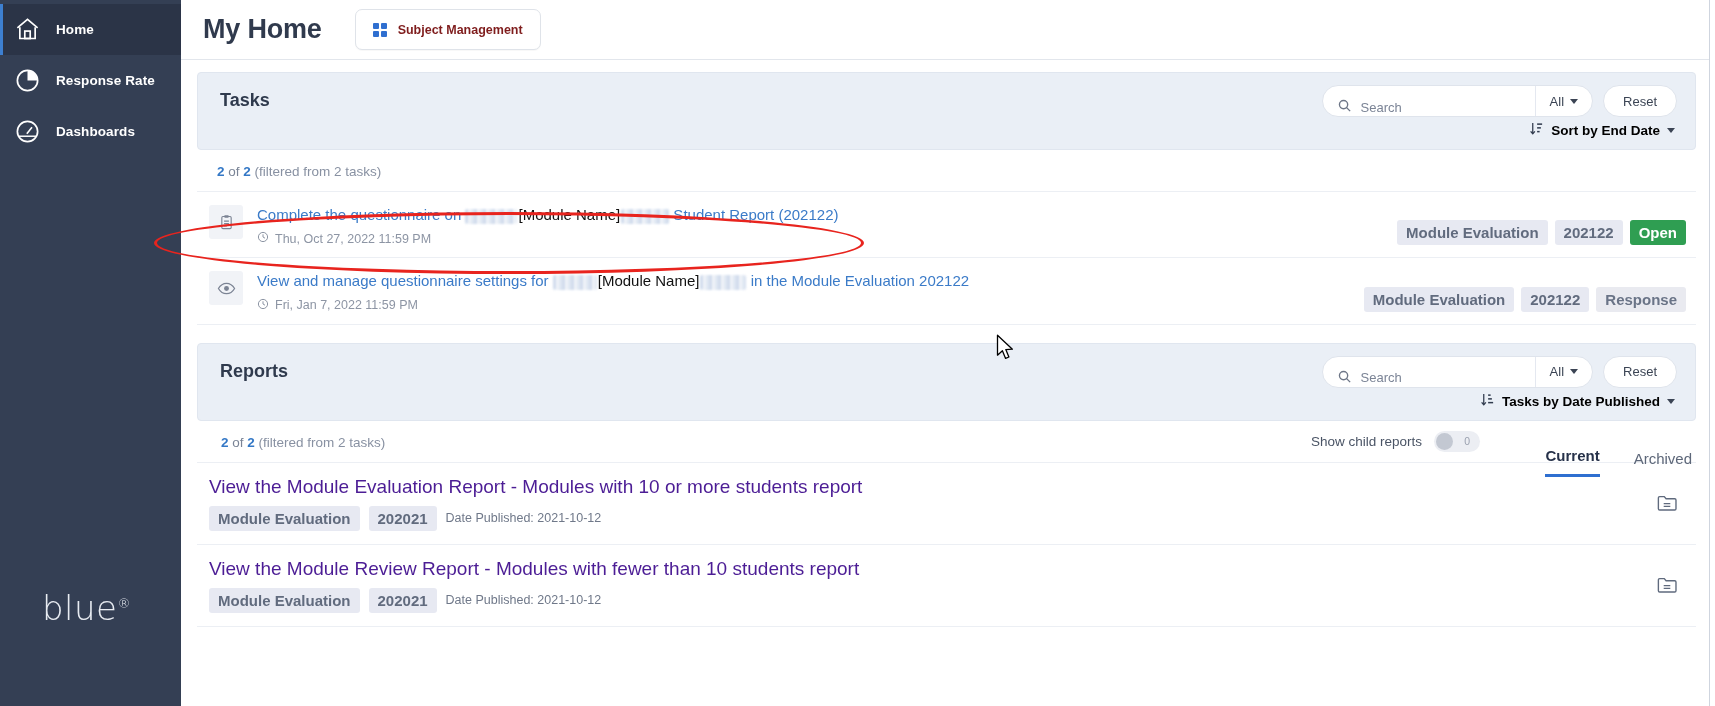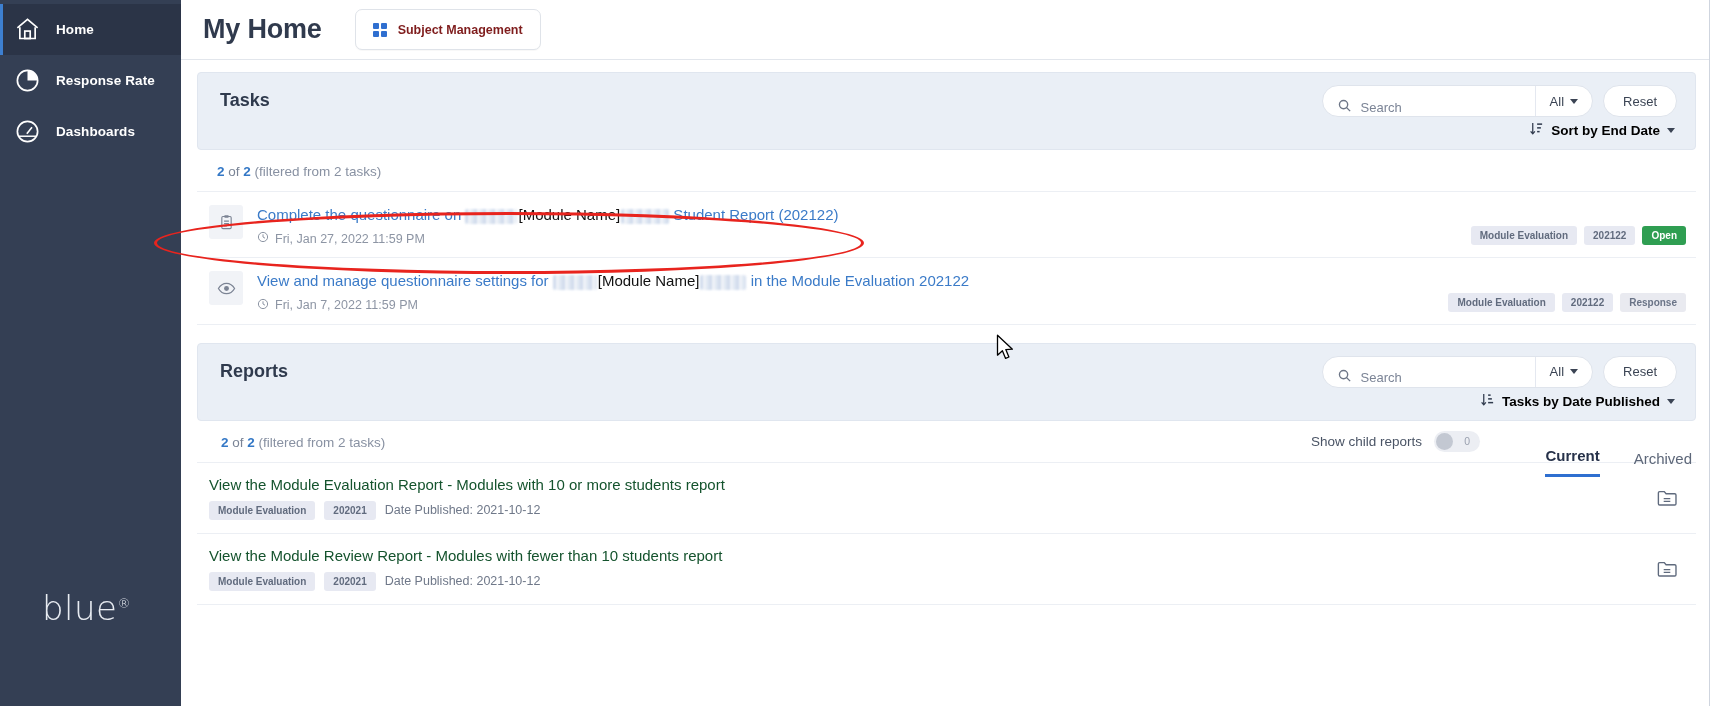--- a/index.html
+++ b/index.html
@@ -138,21 +138,20 @@
     display: flex;
     align-items: stretch;
     background: #fff;
     border: 1px solid #dfe4ec;
     border-radius: 19px;
     height: 32px;
     overflow: hidden;
   }
   .search-box {
     display: flex;
-    align-items: center;
     gap: 9px;
     padding: 12px 12px 0 14px;
     width: 212px;
   }
   .search-box input {
     border: 0; outline: 0;
     font-size: 13px;
     color: #5a6372;
     font-family: "Liberation Sans", sans-serif;
     width: 100%;
@@ -278,21 +277,21 @@
     display: flex;
     align-items: center;
     gap: 7px;
     align-self: flex-end;
     padding: 0 6px 1px 0;
     flex-shrink: 0;
   }
   .badge {
     background: #e7e9f2;
     color: #616b7e;
-    font-size: 10px;
+    font-size: 15px;
     font-weight: bold;
     padding: 4px 9px;
     border-radius: 3px;
     white-space: nowrap;
   }
   .badge.status-open { background: #2f9e52; color: #fff; }
   .badge.status-expired { background: #e9eaf0; color: #6a7487; }
 
   
   .reports-panel { margin-top: 18px; }
@@ -359,22 +358,22 @@
     display: flex;
     align-items: center;
     border-top: 1px solid #eceff4;
     border-bottom: 1px solid #eceff4;
     padding: 13px 12px 13px 12px;
     min-height: 66px;
   }
   .report-row + .report-row { border-top: none; }
   .report-body { flex: 1; }
   .report-link {
-    font-size: 15px;
-    color: #14532d;
+    font-size: 19px;
+    color: #4c1d95;
     cursor: pointer;
   }
   .report-tags {
     display: flex;
     align-items: center;
     gap: 9px;
     margin-top: 8px;
   }
   .report-date {
     font-size: 12.5px;
@@ -531,21 +530,21 @@
           </div>
           <div class="task-body">
             <div class="task-link"><span>Complete the questionnaire on </span><span class="redact"><span class="blur-block" style="width:52px"></span><span class="module-name">[Module Name]</span><span class="blur-block" style="width:48px"></span></span><span> Student Report (202122)</span></div>
             <div class="task-date">
               <span>
                 <svg width="12" height="12" viewBox="0 0 24 24" fill="none" stroke="#8d95a4" stroke-width="2">
                   <circle cx="12" cy="12" r="9.2"></circle>
                     <path d="M12 6.6V12l4 2.4"></path>
                 </svg>
               </span>
-              <span>Fri, Jan 27, 2022 11:59 PM</span>
+              <span>Thu, Oct 27, 2022 11:59 PM</span>
             </div>
           </div>
           <div class="task-badges">
             <span class="badge">Module Evaluation</span>
             <span class="badge">202122</span>
             <span class="badge status-open">Open</span>
           </div>
         </div>
 
         <div class="task-row">

